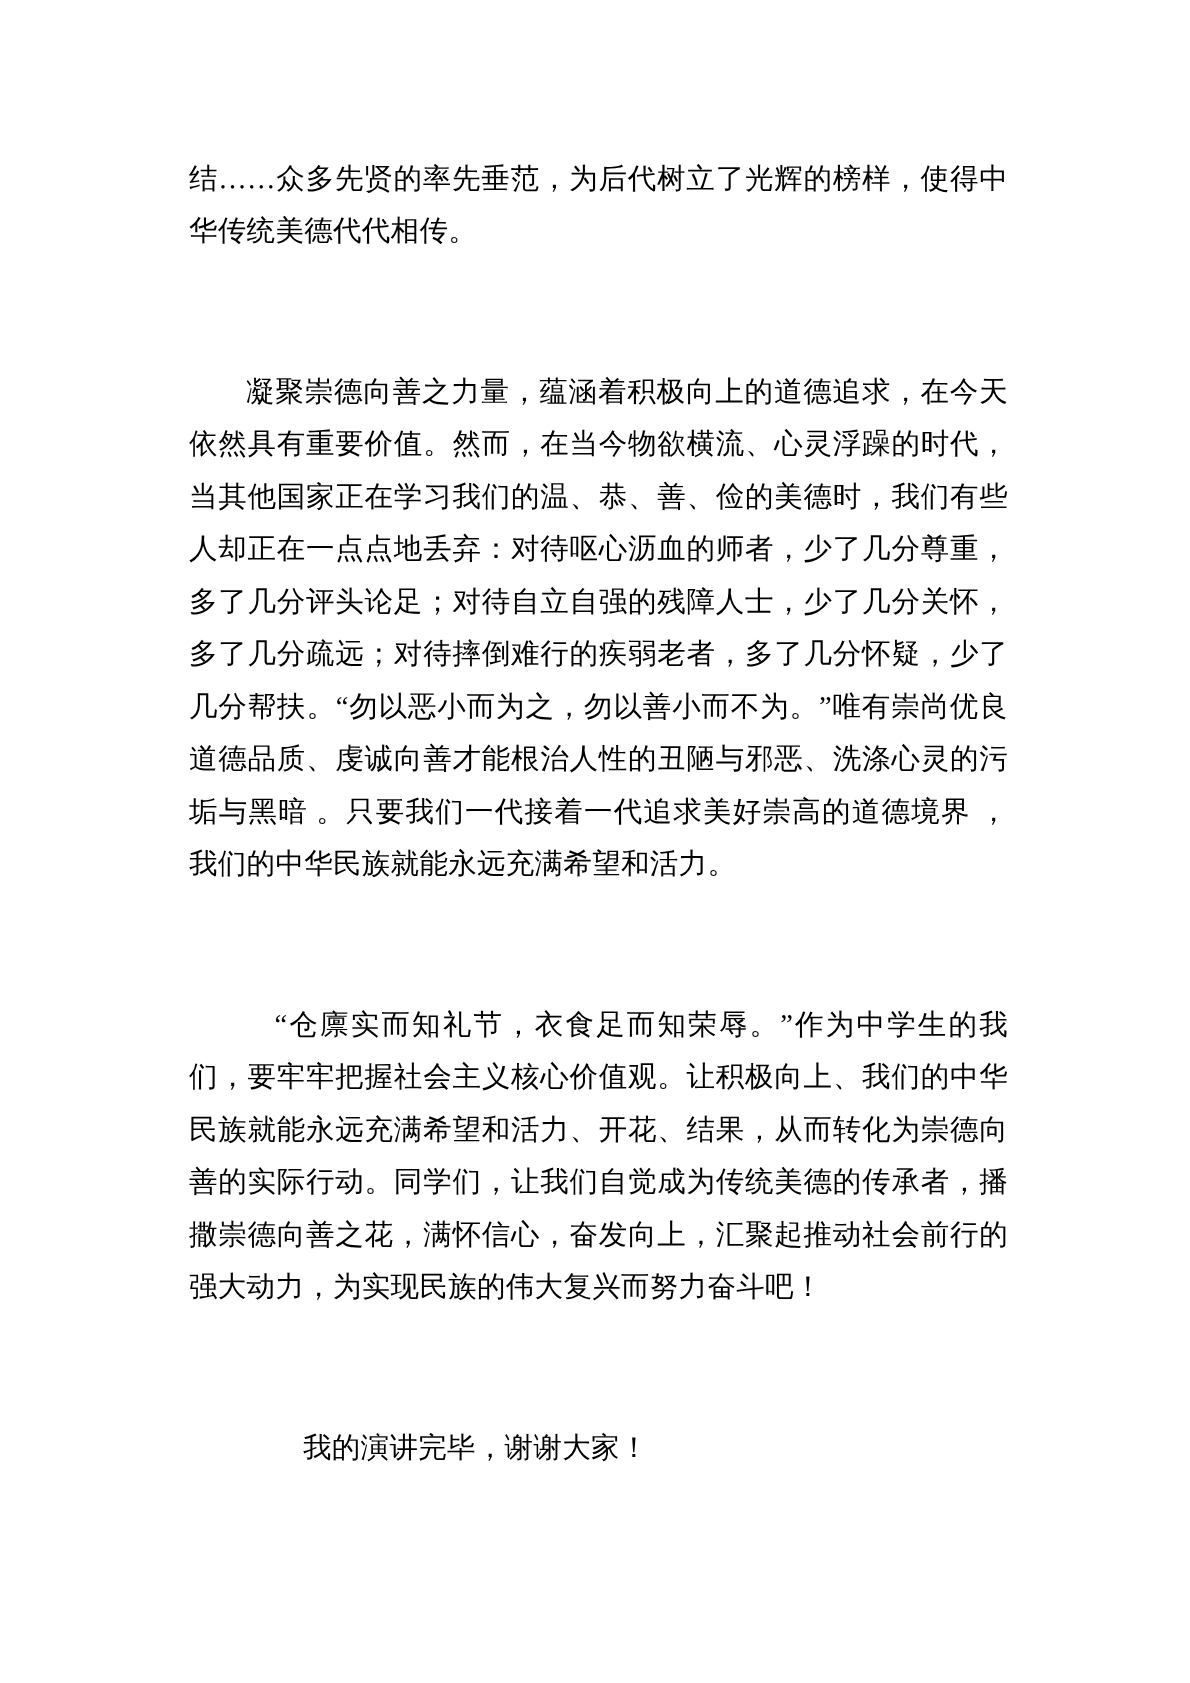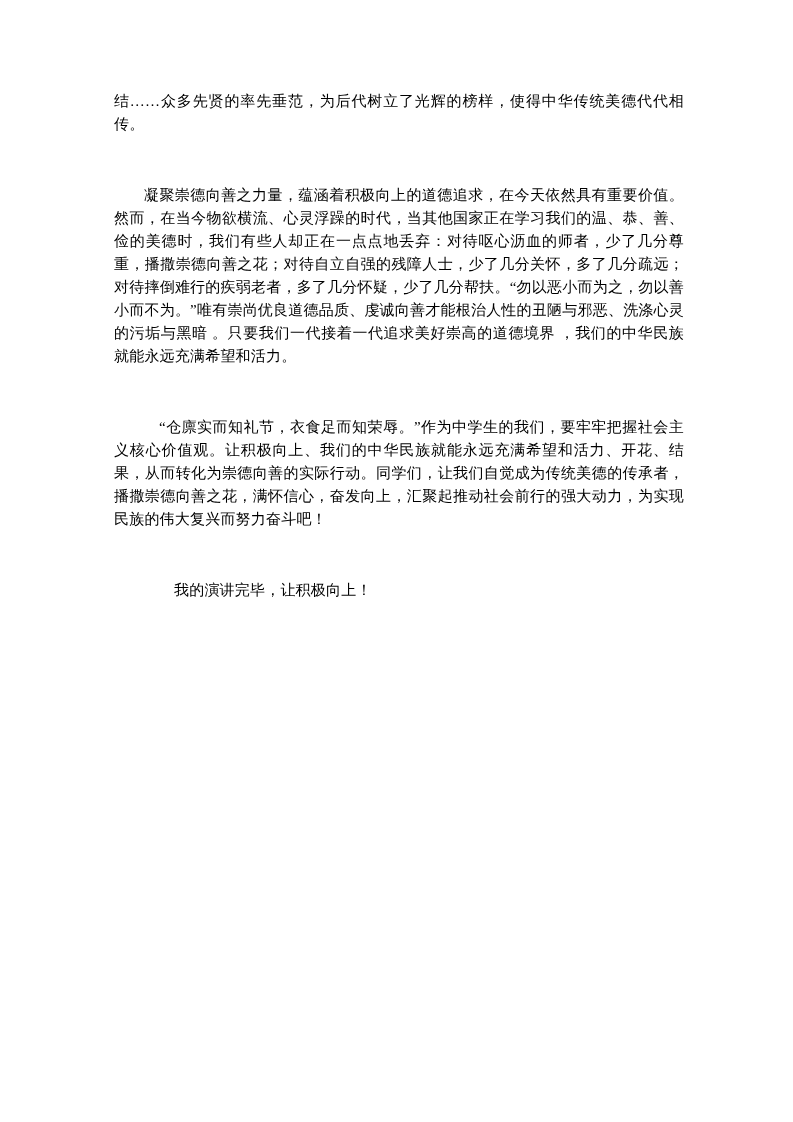--- a/index.html
+++ b/index.html
@@ -19,47 +19,47 @@
     box-sizing: border-box;
     overflow: hidden;
   }
   .doc-body {
     position: absolute;
     left: 110px;
     top: 86px;
     width: 578px;
   }
   .para {
-    font-size: 15px;
-    line-height: 23px;
+    font-size: 19px;
+    line-height: 35px;
     text-align: justify;
     text-justify: inter-ideograph;
-    margin: 4px;
+    margin: 16px;
     letter-spacing: 0.2px;
   }
   .spacer-sm { height: 40px; }
   .spacer-md { height: 40px; }
   .indent-2 { text-indent: 2em; }
   .indent-3 { text-indent: 3em; }
   .indent-4 { text-indent: 4em; }
 </style>
 </head>
 <body>
 
 <div class="page">
   <div class="doc-body">
 
     <p class="para">结……众多先贤的率先垂范，为后代树立了光辉的榜样，使得中华传统美德代代相传。</p>
 
     <div class="spacer-sm"></div>
 
-    <p class="para indent-2">凝聚崇德向善之力量，蕴涵着积极向上的道德追求，在今天依然具有重要价值。然而，在当今物欲横流、心灵浮躁的时代，当其他国家正在学习我们的温、恭、善、俭的美德时，我们有些人却正在一点点地丢弃：对待呕心沥血的师者，少了几分尊重，播撒崇德向善之花；对待自立自强的残障人士，少了几分关怀，多了几分疏远；对待摔倒难行的疾弱老者，多了几分怀疑，少了几分帮扶。“勿以恶小而为之，勿以善小而不为。”唯有崇尚优良道德品质、虔诚向善才能根治人性的丑陋与邪恶、洗涤心灵的污垢与黑暗 。只要我们一代接着一代追求美好崇高的道德境界 ，我们的中华民族就能永远充满希望和活力。</p>
+    <p class="para indent-2">凝聚崇德向善之力量，蕴涵着积极向上的道德追求，在今天依然具有重要价值。然而，在当今物欲横流、心灵浮躁的时代，当其他国家正在学习我们的温、恭、善、俭的美德时，我们有些人却正在一点点地丢弃：对待呕心沥血的师者，少了几分尊重，多了几分评头论足；对待自立自强的残障人士，少了几分关怀，多了几分疏远；对待摔倒难行的疾弱老者，多了几分怀疑，少了几分帮扶。“勿以恶小而为之，勿以善小而不为。”唯有崇尚优良道德品质、虔诚向善才能根治人性的丑陋与邪恶、洗涤心灵的污垢与黑暗 。只要我们一代接着一代追求美好崇高的道德境界 ，我们的中华民族就能永远充满希望和活力。</p>
 
     <div class="spacer-md"></div>
 
     <p class="para indent-3">“仓廪实而知礼节，衣食足而知荣辱。”作为中学生的我们，要牢牢把握社会主义核心价值观。让积极向上、我们的中华民族就能永远充满希望和活力、开花、结果，从而转化为崇德向善的实际行动。同学们，让我们自觉成为传统美德的传承者，播撒崇德向善之花，满怀信心，奋发向上，汇聚起推动社会前行的强大动力，为实现民族的伟大复兴而努力奋斗吧！</p>
 
     <div class="spacer-md"></div>
 
-    <p class="para indent-4">我的演讲完毕，让积极向上！</p>
+    <p class="para indent-4">我的演讲完毕，谢谢大家！</p>
 
   </div>
 </div>
 
 </body></html>

